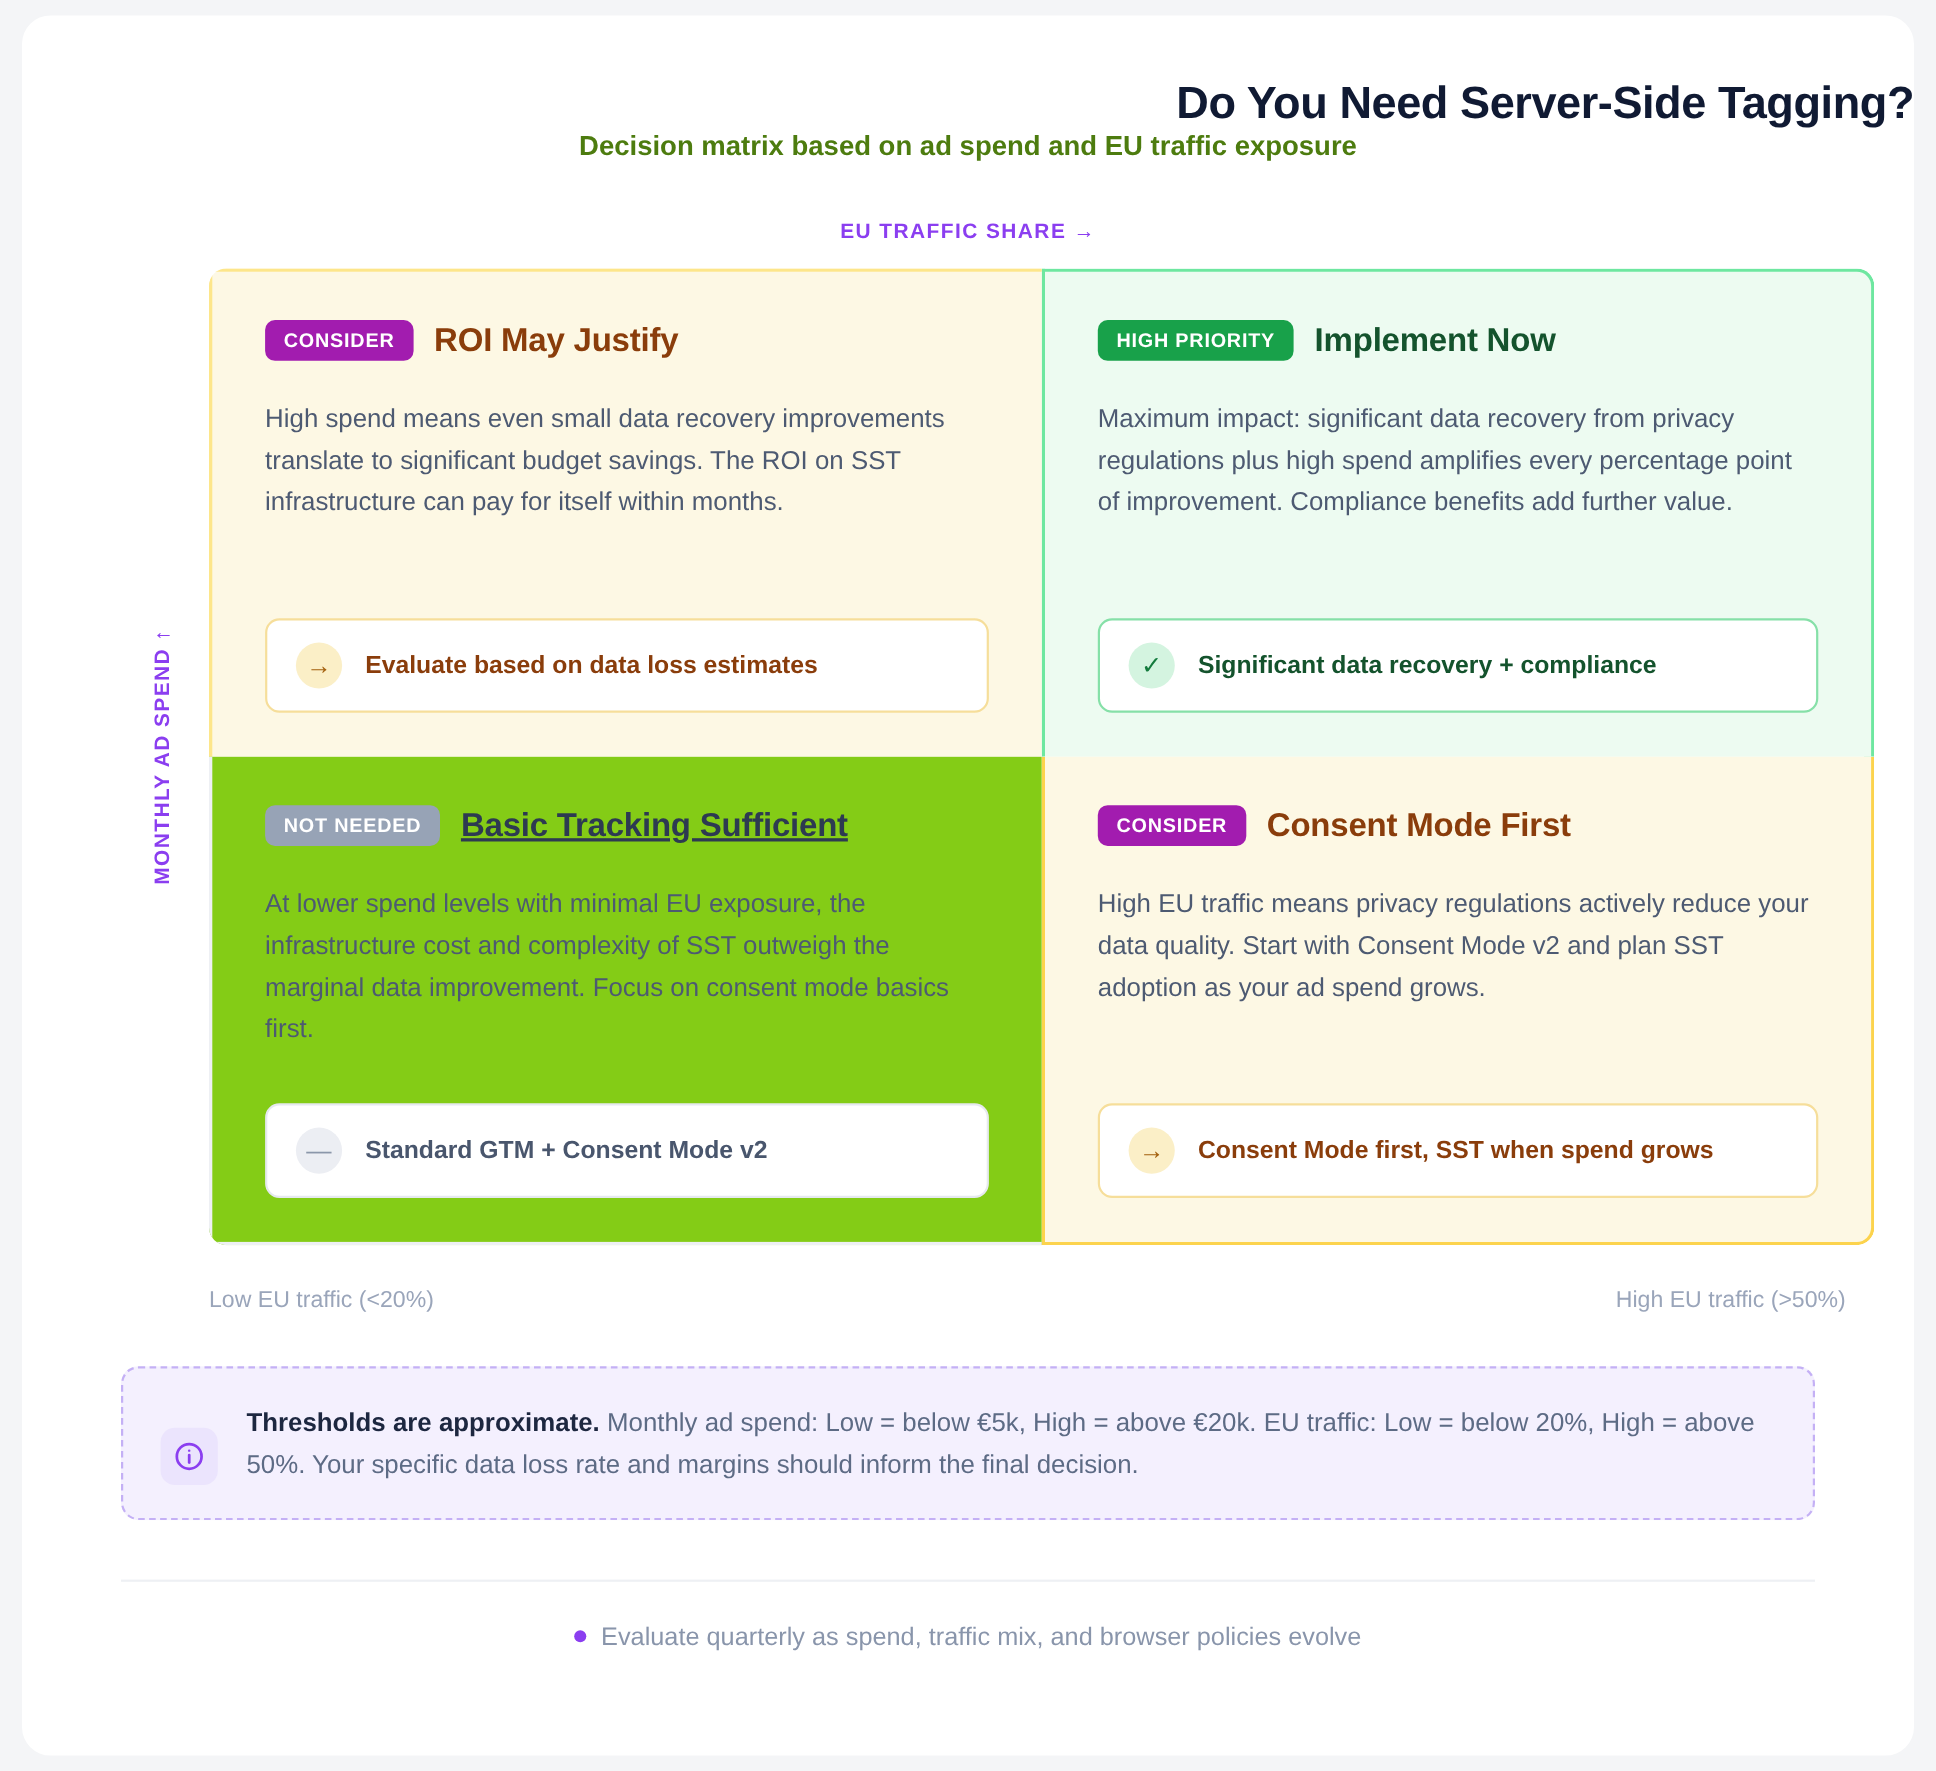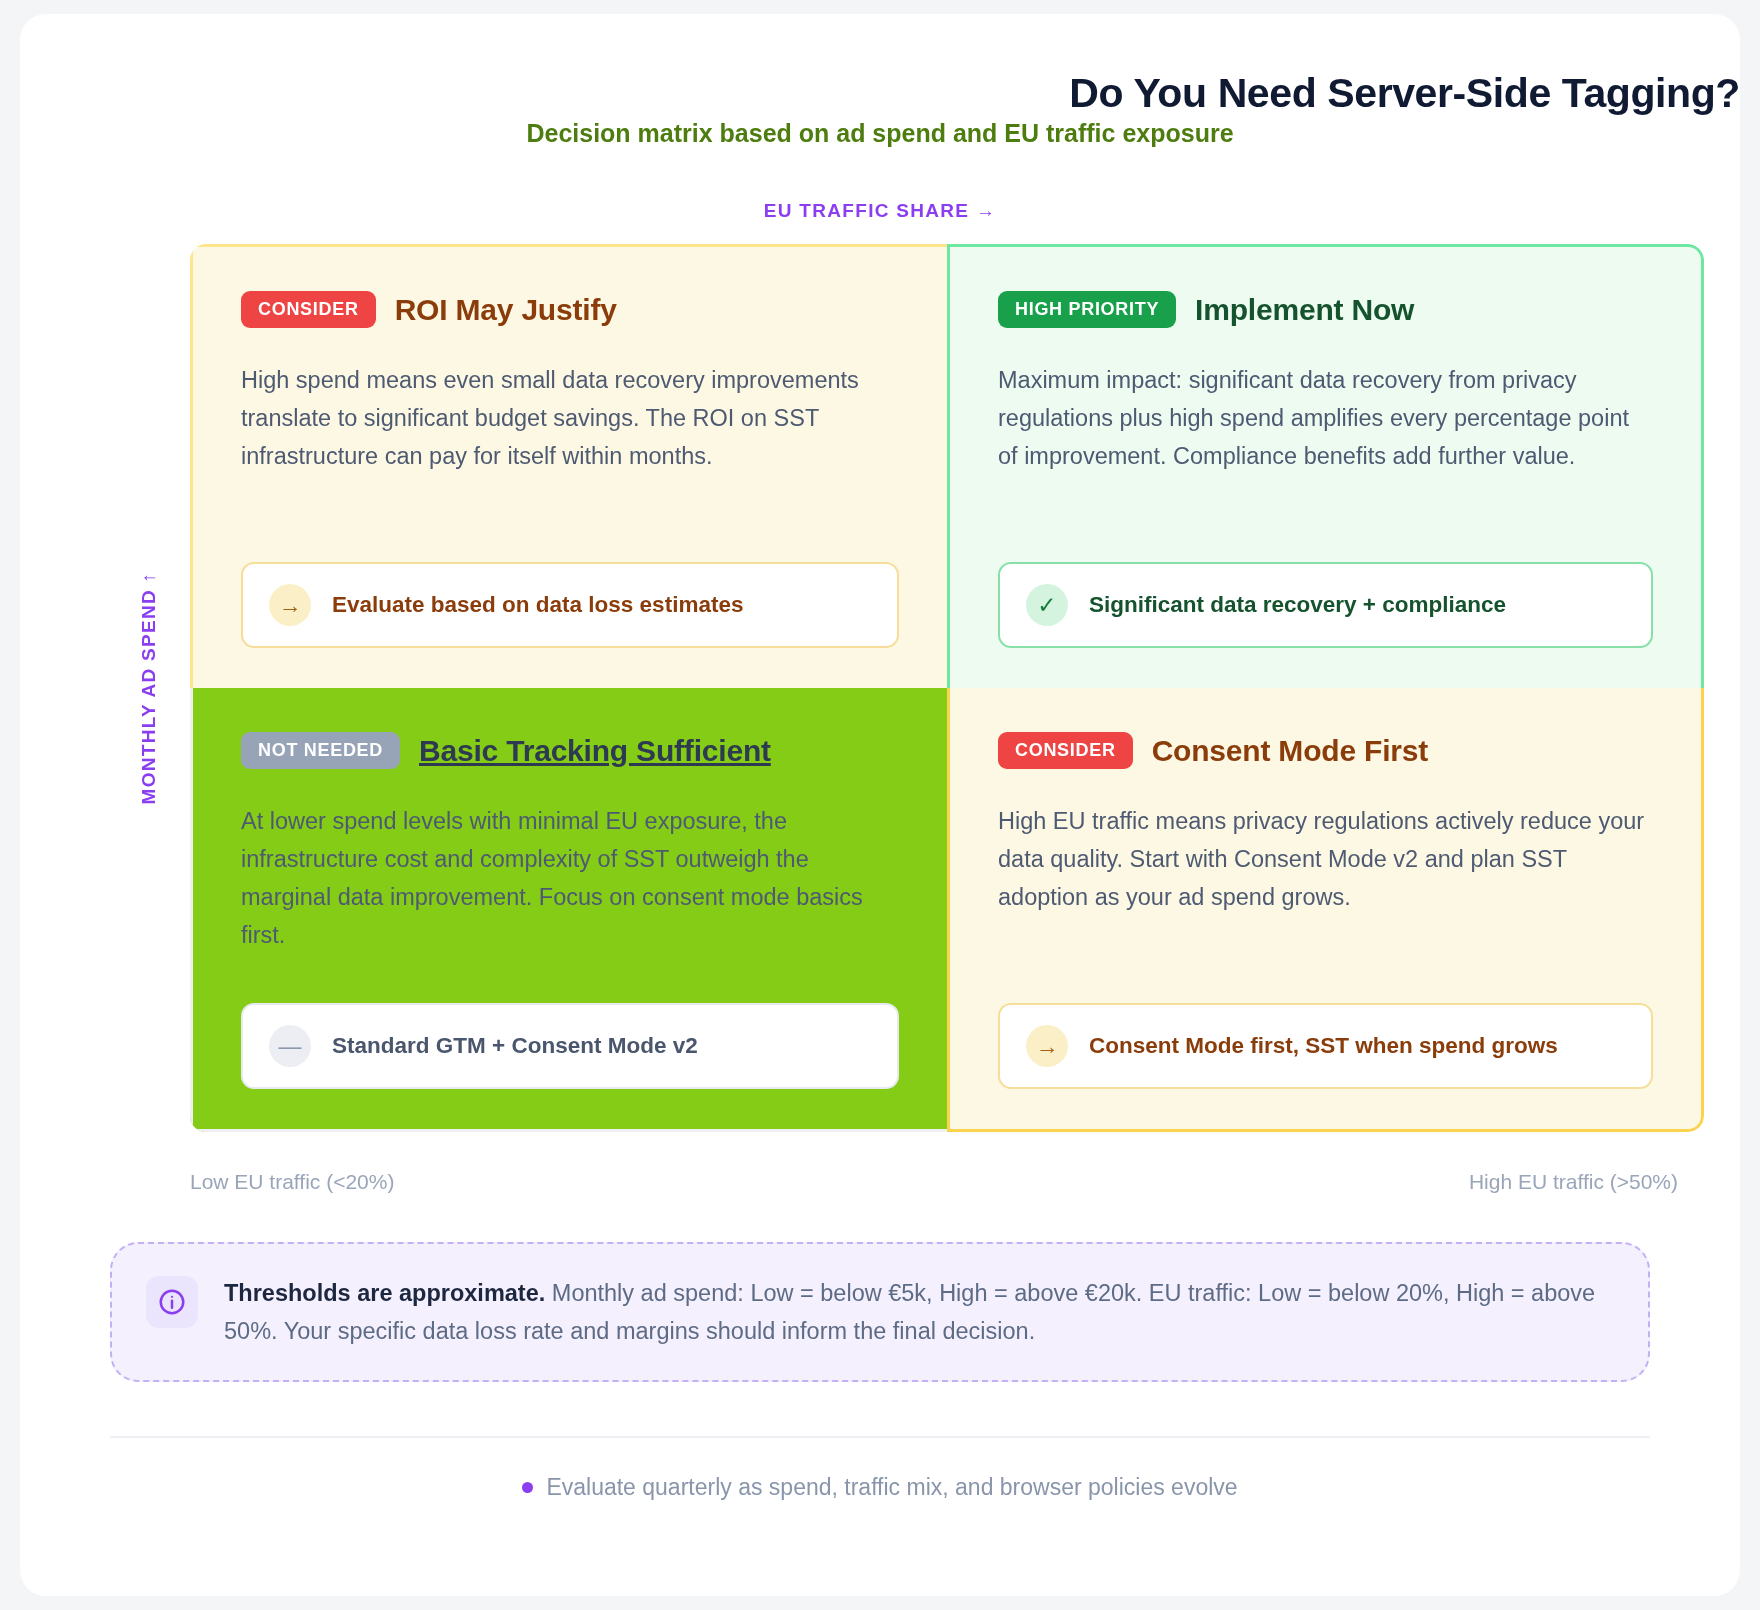--- a/index.html
+++ b/index.html
@@ -100,21 +100,21 @@
     display: inline-block;
     padding: 9px 17px 10px 17px;
     border-radius: 9px;
     font-size: 18px;
     font-weight: bold;
     letter-spacing: 0.7px;
     color: #ffffff;
     line-height: 1;
     white-space: nowrap;
   }
-  .badge-consider { background: #ef4444; }
+  .badge-consider { background: #a21caf; }
   .badge-priority { background: #18a14a; }
   .badge-notneeded { background: #97a3b6; }
 
   .q-title {
     font-size: 30px;
     font-weight: bold;
     letter-spacing: -0.2px;
   }
   .title-amber { color: #8a3d0b; }
   .title-green { color: #14532d; }
@@ -167,24 +167,24 @@
     margin: 38px 62px 0 170px;
     font-size: 21px;
     color: #9aa5ba;
   }
 
   
   .note {
     margin: 48px 90px 0 90px;
     background: #f4f0fe;
     border: 2px dashed #c4b0f5;
-    border-radius: 28px;
+    border-radius: 16px;
     padding: 30px 34px;
     display: flex;
-    align-items: flex-start;
+    align-items: flex-end;
     gap: 26px;
   }
   .note-icon {
     width: 52px; height: 52px;
     border-radius: 13px;
     background: #ebe4fd;
     display: flex; align-items: center; justify-content: center;
     flex: 0 0 52px;
     margin-top: 2px;
   }

